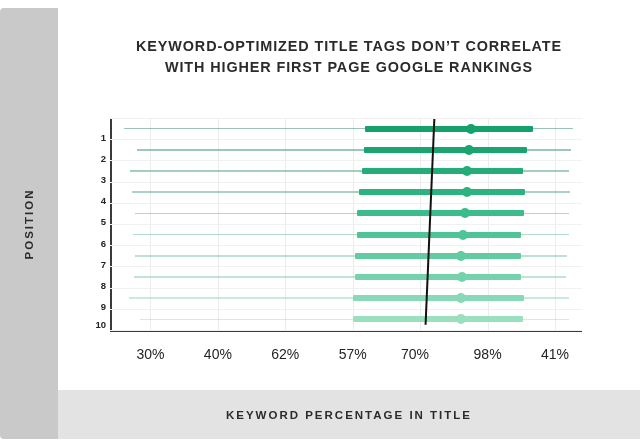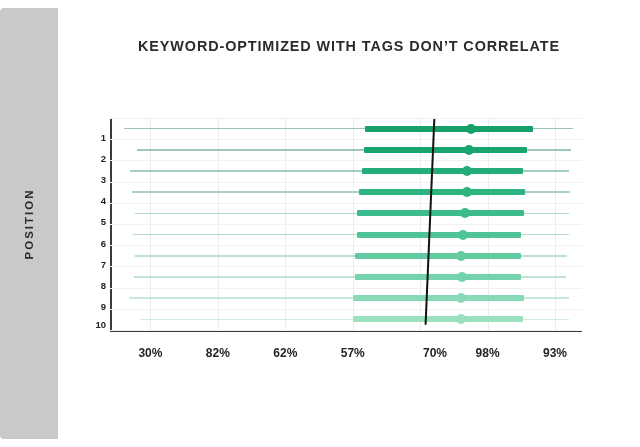--- a/index.html
+++ b/index.html
@@ -121,22 +121,22 @@
     transform: translateY(-50%);
   }
   .ytick-wrap {
     position: absolute;
     left: 14px; top: 110px;
     width: 34px; height: 212px;
   }
   .xtick {
     position: absolute;
     top: 338px;
-    font-size: 12px;
-    font-weight: 700;
+    font-size: 14px;
+    font-weight: 400;
     color: #242424;
     transform: translateX(-50%);
     white-space: nowrap;
   }
 
   
   .row { position: absolute; left: 0; width: 472px; height: 0; }
   .whisker {
     position: absolute;
     height: 1.7px;
@@ -170,21 +170,22 @@
 
 <div id="root">
 
   <div class="axis-band-left">
     <span class="vlabel">POSITION</span>
   </div>
 
   <div class="card">
 
     <div class="chart-title">
-      <span class="l1">KEYWORD-OPTIMIZED WITH TAGS DON’T CORRELATE</span>
+      <span class="l1">KEYWORD-OPTIMIZED TITLE TAGS DON’T CORRELATE</span>
+      <span class="l2">WITH HIGHER FIRST PAGE GOOGLE RANKINGS</span>
     </div>
 
     <div class="ytick-wrap">
         <div class="ytick" style="top: 18.6px;">1</div>
         <div class="ytick" style="top: 39.8px;">2</div>
         <div class="ytick" style="top: 61px;">3</div>
         <div class="ytick" style="top: 82.2px;">4</div>
         <div class="ytick" style="top: 103.4px;">5</div>
         <div class="ytick" style="top: 124.6px;">6</div>
         <div class="ytick" style="top: 145.8px;">7</div>
@@ -268,23 +269,26 @@
             <div class="median" style="left: 351.303px; background: rgb(154, 223, 190);"></div>
           </div>
         </div>
       <svg class="trendline" id="trend-svg" viewBox="0 0 472 212" preserveAspectRatio="none">
           <line x1="324.33142857142855" y1="1.0600000000000005" x2="315.56571428571425" y2="206.70000000000002" stroke="#111111" stroke-width="2"></line>
         </svg>
     </div>
 
     <div id="xtick-layer">
         <div class="xtick" style="left: 92.4571px;">30%</div>
-        <div class="xtick" style="left: 159.886px;">82%</div>
+        <div class="xtick" style="left: 159.886px;">40%</div>
         <div class="xtick" style="left: 227.314px;">62%</div>
         <div class="xtick" style="left: 294.743px;">57%</div>
-        <div class="xtick" style="left: 377px;">70%</div>
+        <div class="xtick" style="left: 357px;">70%</div>
         <div class="xtick" style="left: 429.6px;">98%</div>
-        <div class="xtick" style="left: 497.029px;">93%</div>
+        <div class="xtick" style="left: 497.029px;">41%</div>
       </div>
   </div>
 
+  <div class="axis-band-bottom">
+    <span class="hlabel">KEYWORD PERCENTAGE IN TITLE</span>
+  </div>
 
 </div>
 
 </body></html>

